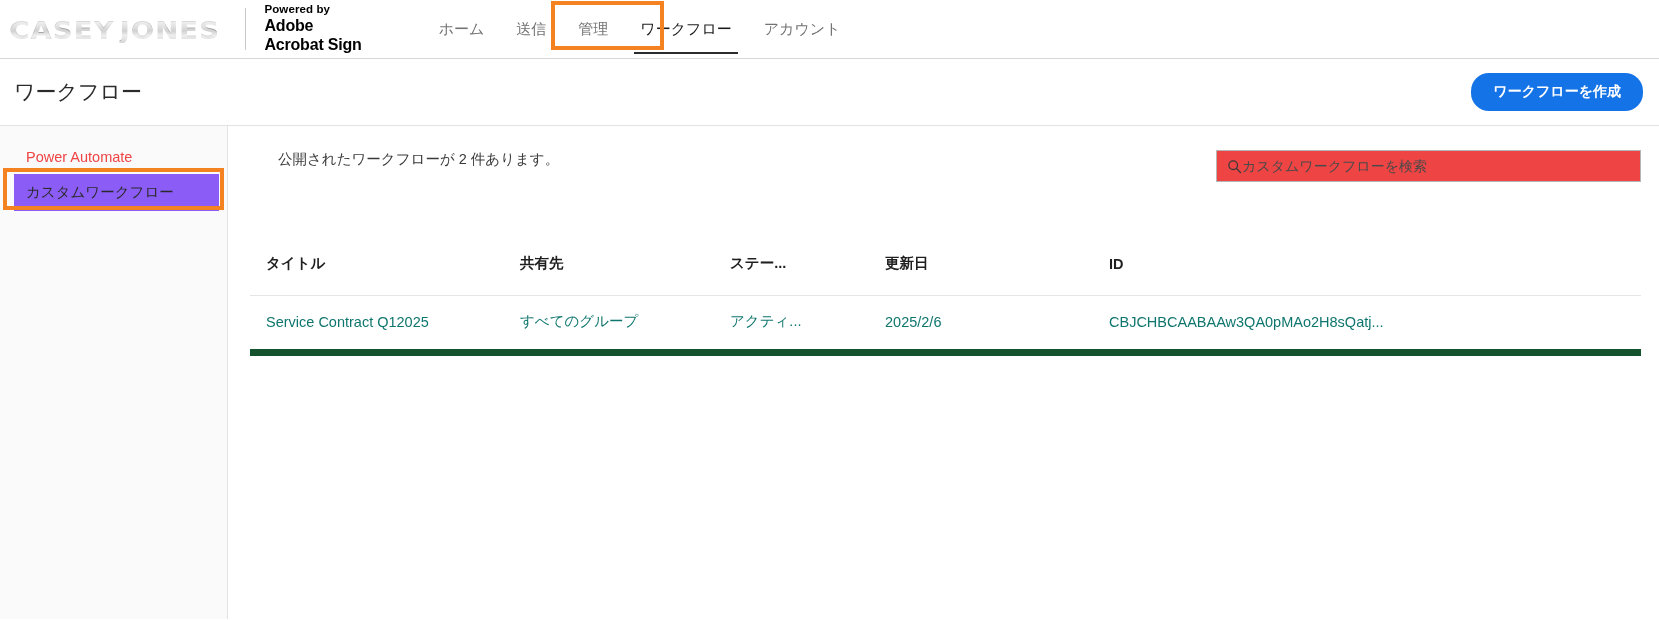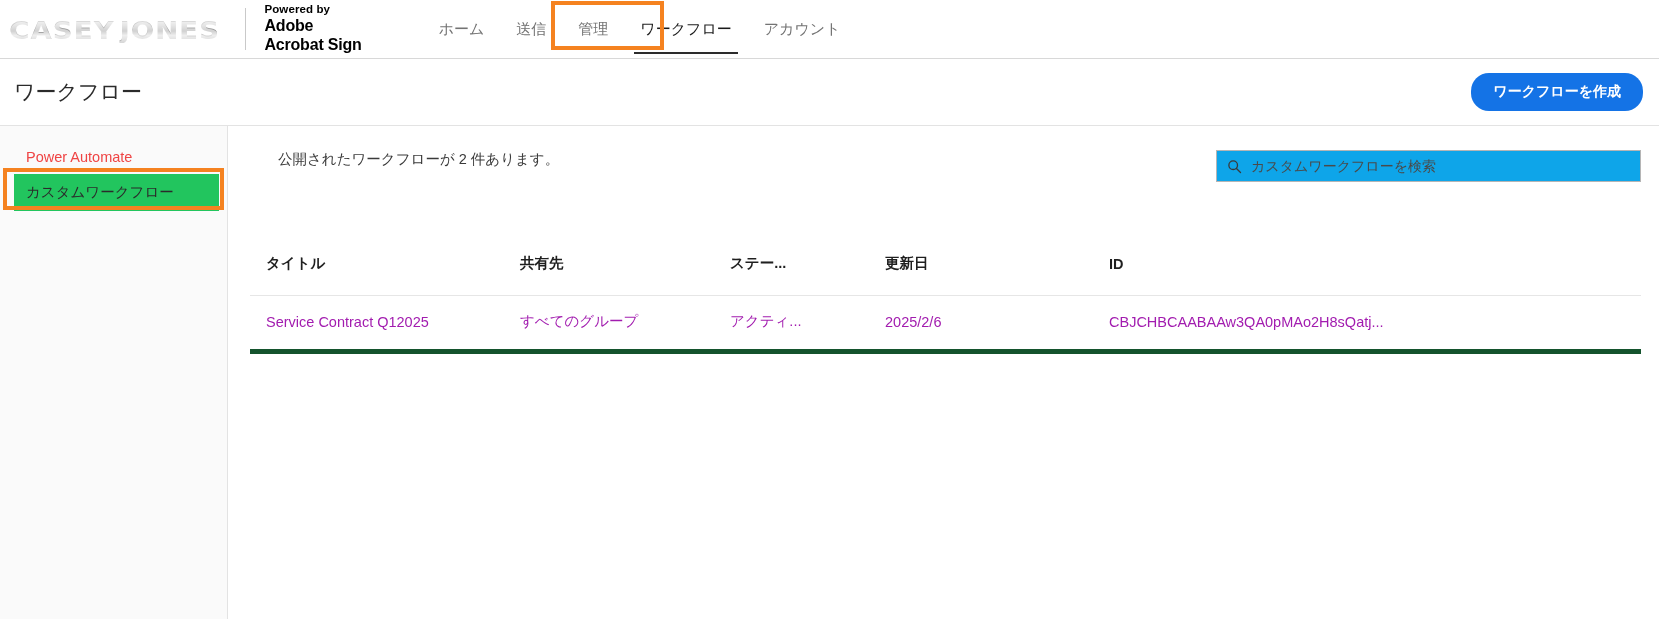--- a/index.html
+++ b/index.html
@@ -158,21 +158,21 @@
     padding-top: 14px;
   }
   .side-item {
     font-size: 14.5px;
     color: #ef4444;
     padding: 9px 0 9px 26px;
     cursor: pointer;
     white-space: nowrap;
   }
   .side-item.selected {
-    background: #22c55e;
+    background: #8b5cf6;
     color: #2b2b2b;
     margin: 0 8px 0 14px;
     padding-left: 12px;
   }
   
   .anno-side {
     position: absolute;
     left: 3px;
     top: 42px;
     width: 221px;
@@ -196,25 +196,24 @@
   }
   .count-text {
     font-size: 14.5px;
     color: #3a3a3a;
   }
   .search-box {
     margin-left: auto;
     width: 425px;
     height: 32px;
     border: 1px solid #b5b5b5;
-    background: #0ea5e9;
+    background: #ef4444;
     display: flex;
     align-items: center;
     padding: 0 10px;
-    gap: 9px;
   }
   .search-box svg { display:block; }
   .search-input {
     border: none;
     outline: none;
     flex: 1;
     font-size: 14px;
     color: #3a3a3a;
     font-family: "Liberation Sans", sans-serif;
     background: transparent;
@@ -232,23 +231,23 @@
     text-align: left;
     font-size: 14.5px;
     color: #1f1f1f;
     font-weight: bold;
     padding: 0 0 22px 0;
     white-space: nowrap;
     cursor: pointer;
   }
   .wf-table td {
     font-size: 14.5px;
-    color: #a21caf;
+    color: #0f766e;
     padding: 16px 0 18px 0;
-    border-bottom: 5px solid #14532d;
+    border-bottom: 7px solid #14532d;
     border-top: 1px solid #e6e6e6;
     white-space: nowrap;
     overflow: hidden;
     text-overflow: ellipsis;
   }
   .col-title  { width: 270px; padding-left: 16px !important; }
   .col-shared { width: 210px; }
   .col-status { width: 155px; }
   .col-updated{ width: 160px; }
   .col-id     { width: auto; }

